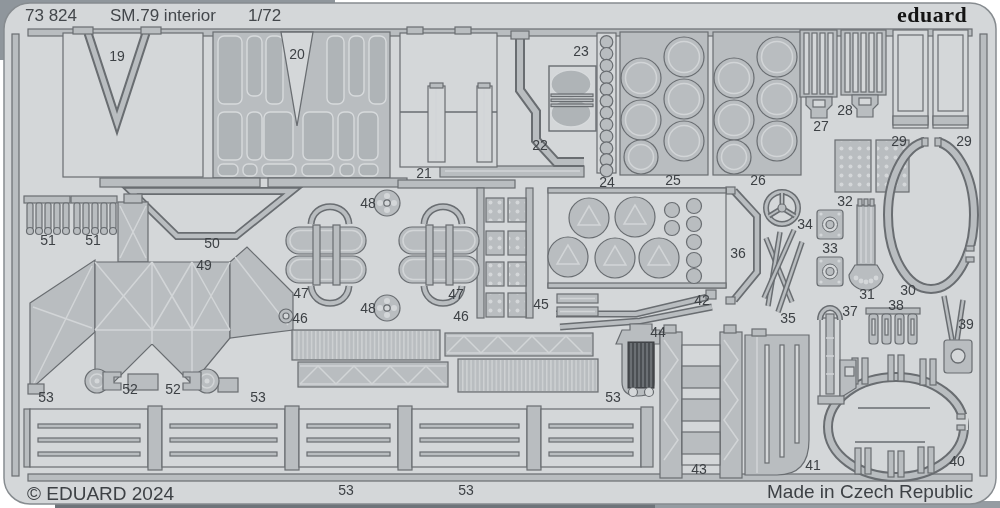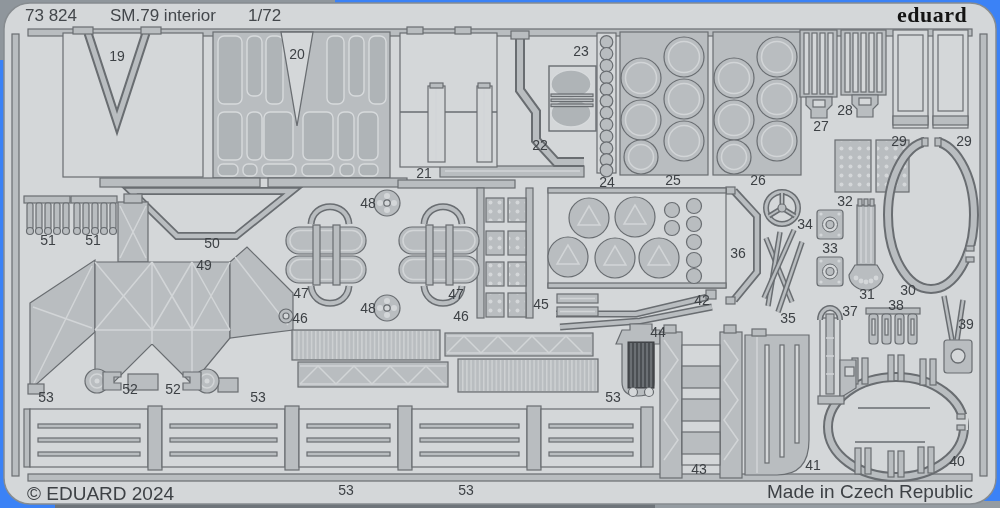--- a/index.html
+++ b/index.html
@@ -1,16 +1,16 @@
 <!DOCTYPE html>
 <html><head>
 <meta charset="utf-8">
 <style>
   html,body{margin:0;padding:0;background:#aeb8c1;}
-  #stage{position:relative;width:1000px;height:508px;background:#3b82f6;overflow:hidden;
+  #stage{position:relative;width:1000px;height:508px;background:#ffffff;overflow:hidden;
          font-family:"Liberation Sans",sans-serif;}
   svg{position:absolute;left:0;top:0;}
   .sheet{fill:#d4d7d9;stroke:#878c90;stroke-width:1.5;}
   .p  {fill:#b9bdc0;stroke:#696d71;stroke-width:1.2;}
   .w  {fill:#afb4b7;stroke:#d7dadc;stroke-width:1.4;}
   .lt {fill:#d4d7d9;stroke:#696d71;stroke-width:1.2;}
   .dk {fill:#4b4f53;stroke:#3a3d40;stroke-width:1;}
   .bo {fill:none;stroke:#696d71;}
   .bi {fill:none;stroke:#b9bdc0;}
   .li {stroke:#d2d5d7;stroke-width:1.5;fill:none;}

